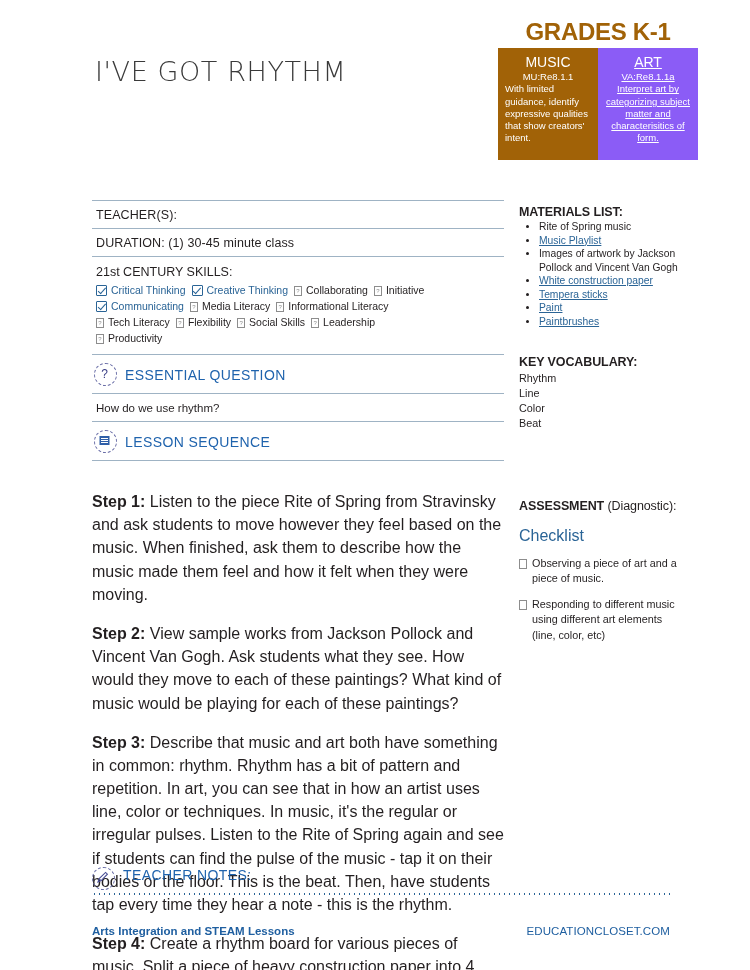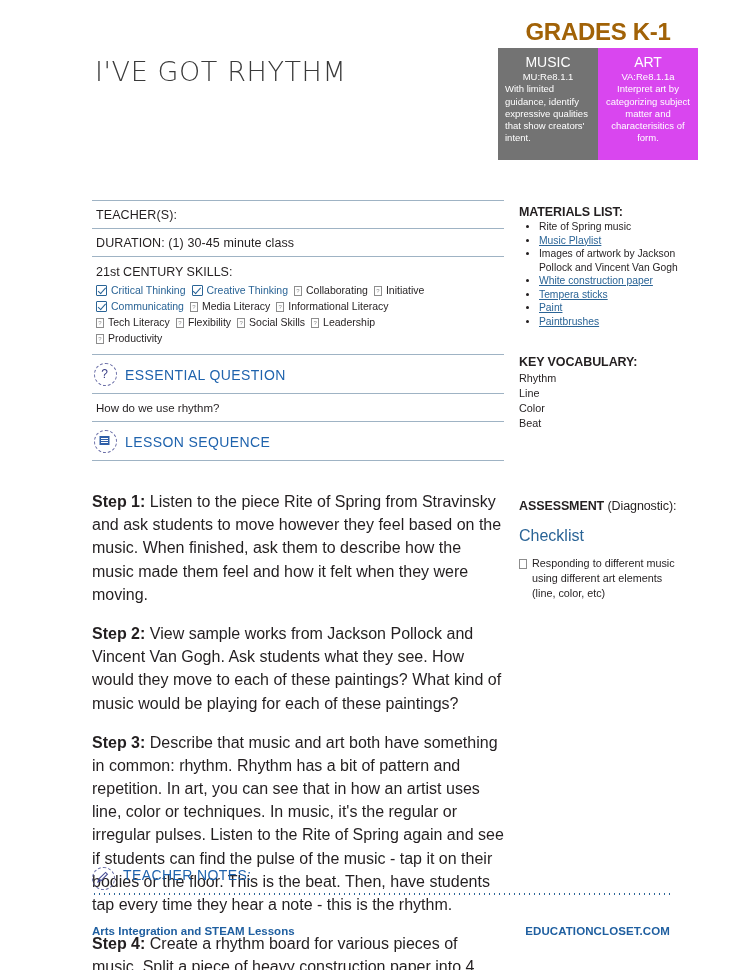--- a/index.html
+++ b/index.html
@@ -11,22 +11,22 @@
   .page{position:relative;width:750px;height:970px;overflow:hidden;}
 
   
   .grades{
     position:absolute;left:498px;top:18px;width:200px;
     text-align:center;font-size:24px;font-weight:bold;
     color:#a16207;letter-spacing:-.3px;
   }
   .std-boxes{position:absolute;left:498px;top:48px;width:200px;display:flex;}
   .std-box{width:100px;box-sizing:border-box;padding:6px 7px 10px;color:#fff;min-height:112px;}
-  .std-box.music{background:#737373;}
-  .std-box.art{background:#d946ef;}
+  .std-box.music{background:#a16207;}
+  .std-box.art{background:#8b5cf6;text-decoration:underline;}
   .std-sub{font-size:14px;text-align:center;line-height:1.15;margin-bottom:1px;}
   .std-code{font-size:9.5px;text-align:center;line-height:1.2;}
   .std-desc{font-size:9.5px;line-height:1.28;margin-top:1px;}
   .std-box.art .std-desc{text-align:center;}
 
   .title{
     position:absolute;left:95px;top:56px;
     font-size:27px;font-weight:300;letter-spacing:.6px;
     color:#3a3a3a;font-family:"DejaVu Sans","Liberation Sans",sans-serif;
   }
@@ -64,21 +64,21 @@
 
   .tn{display:flex;position:absolute;left:92px;top:867px;}
   .tn .txt{font-size:14px;color:#1f63ad;letter-spacing:.4px;margin-left:8px;}
 
   .dotted{position:absolute;left:92px;top:893px;width:578px;height:2px;
     background-image:radial-gradient(circle,#2a6496 .8px,transparent .9px);
     background-size:5px 2px;}
 
   .foot-l{position:absolute;left:92px;top:925px;font-size:11.5px;font-weight:bold;color:#1f5fa0;}
   .foot-r{position:absolute;left:500px;top:925px;width:170px;text-align:right;
-    font-size:11.5px;font-weight:bold;color:#1f5fa0;letter-spacing:.1px;}
+    font-size:11.5px;font-weight:normal;color:#1f5fa0;letter-spacing:.1px;}
 
   
   .right{position:absolute;left:519px;top:205px;width:165px;}
   .r-head{font-size:12.5px;font-weight:bold;letter-spacing:-.1px;}
   .r-head .norm{font-weight:normal;}
   .mat{margin:1px 0 0 0;padding-left:20px;}
   .mat li{font-size:10.3px;line-height:1.32;margin-bottom:0;}
   .vocab{margin-top:2px;}
   .vocab div{font-size:10.8px;line-height:1.4;}
   .r-body{font-size:10.8px;line-height:1.4;}
@@ -250,18 +250,22 @@
       </div>
 
     <div class="r-head" style="margin-top:68px"><span>ASSESSMENT</span><span class="norm"> (Diagnostic):</span></div>
 
     <div style="margin-top:14px"><a class="lnk" href="#" style="text-decoration:none">Checklist</a></div>
 
 
     <div id="checks">
         <div class="chk-item">
           <span class="bx"></span>
+          <span>Observing a piece of art and a piece of music.</span>
+        </div>
+        <div class="chk-item">
+          <span class="bx"></span>
           <span>Responding to different music using different art elements (line, color, etc)</span>
         </div>
       </div>
   </div>
 
 </div>
 
 </body></html>

